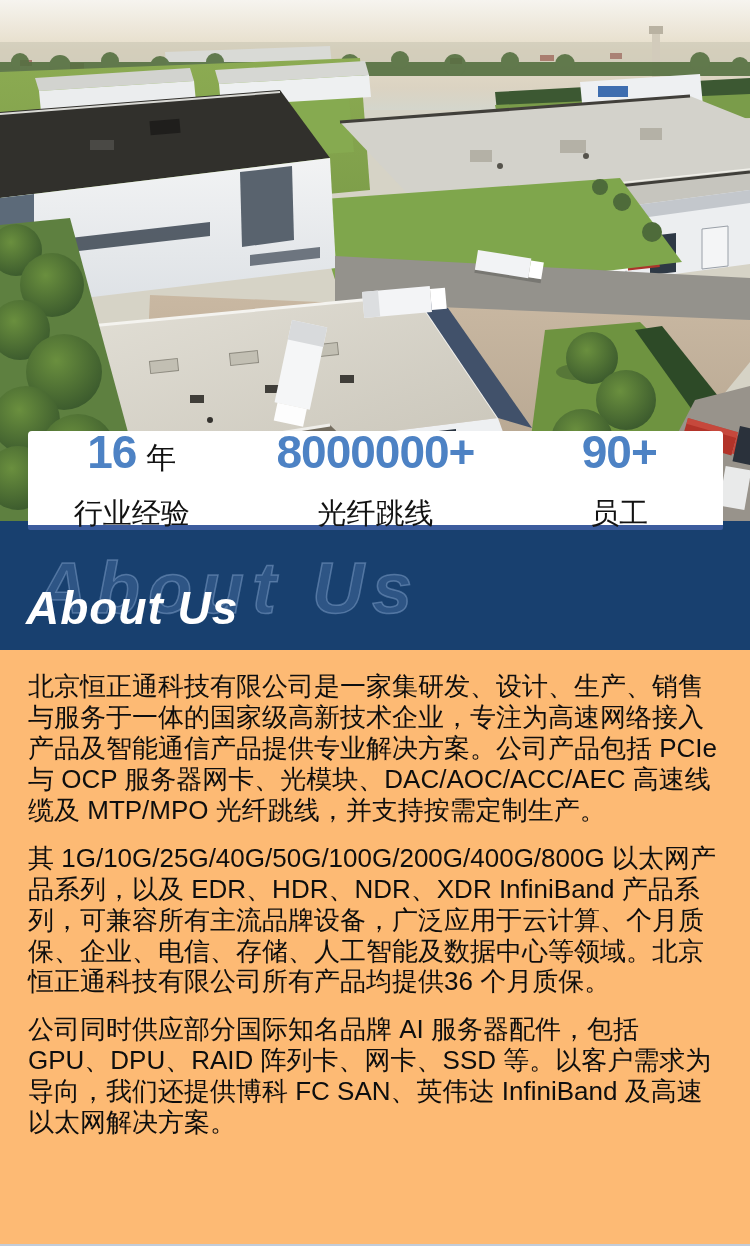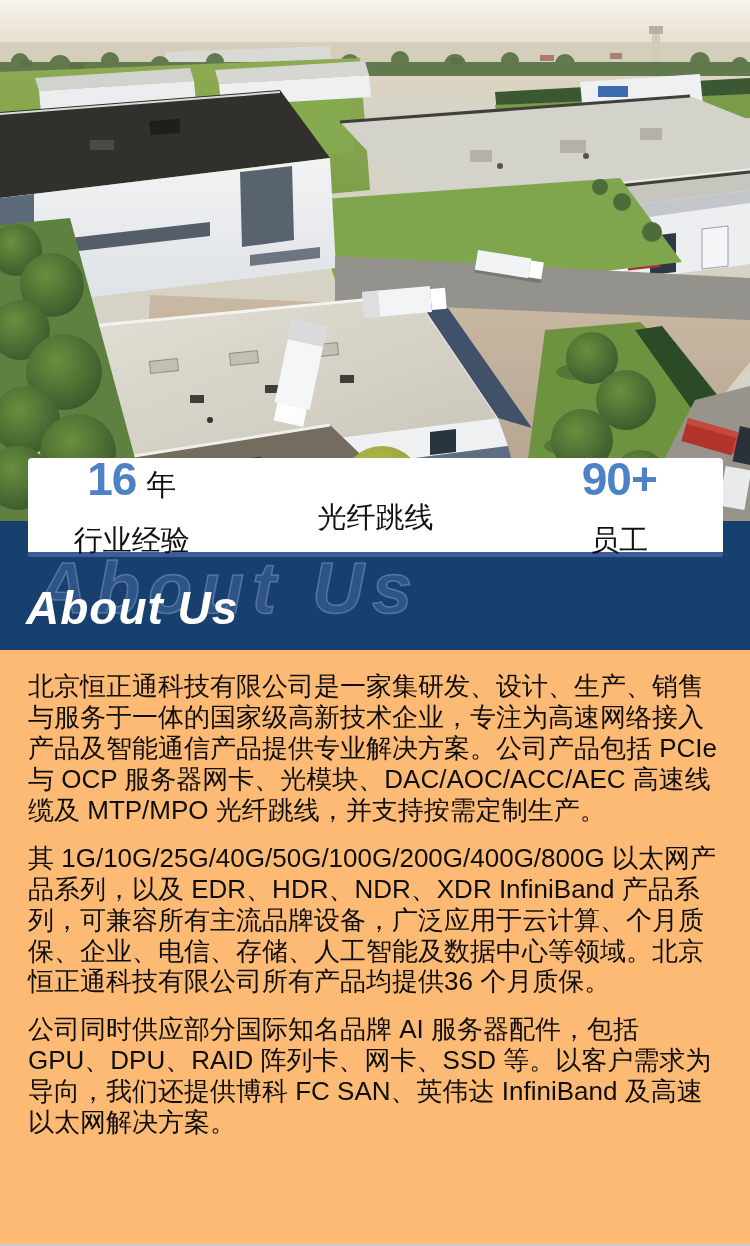--- a/index.html
+++ b/index.html
@@ -4,21 +4,21 @@
 <style>
   html,body{margin:0;padding:0;}
   body{width:750px;font-family:"Liberation Sans","DejaVu Sans",sans-serif;background:#ffffff;}
   .page{position:relative;width:750px;height:1246px;overflow:hidden;background:#e9f1fc;}
 
   
   .hero{position:relative;width:750px;height:521px;overflow:hidden;background:#d6d3c6;}
   .hero svg{display:block;width:750px;height:521px;}
 
   
-  .stats-card{position:absolute;left:28px;top:458px;width:695px;height:99px;background:#ffffff;
+  .stats-card{position:absolute;left:28px;top:431px;width:695px;height:99px;background:#ffffff;
     border-radius:4px 4px 2px 2px;border-bottom:5px solid #3c5c9d;box-sizing:border-box;
     display:flex;align-items:center;z-index:5;}
   .stat{flex:1 1 0;text-align:center;line-height:1;}
   .stat:nth-child(2){flex:1.35 1 0;}
   .stat-top{display:flex;justify-content:center;align-items:baseline;gap:10px;}
   .stat-value{font-size:46px;font-weight:700;color:#4d82c4;letter-spacing:-1px;}
   .stat-unit{font-size:30px;font-weight:500;color:#121212;}
   .stat-unit:empty{display:none;}
   .stat-label{margin-top:24px;font-size:29px;color:#121212;}
 
@@ -268,20 +268,24 @@
 
   <div class="stats-card">
     <div class="stat">
       <div class="stat-top">
         <span class="stat-value">16</span>
         <span class="stat-unit">年</span>
       </div>
       <div class="stat-label">行业经验</div>
     </div>
     <div class="stat">
+      <div class="stat-top">
+        <span class="stat-value">8000000+</span>
+
+      </div>
       <div class="stat-label">光纤跳线</div>
     </div>
     <div class="stat">
       <div class="stat-top">
         <span class="stat-value">90+</span>
 
       </div>
       <div class="stat-label">员工</div>
     </div>
   </div>

